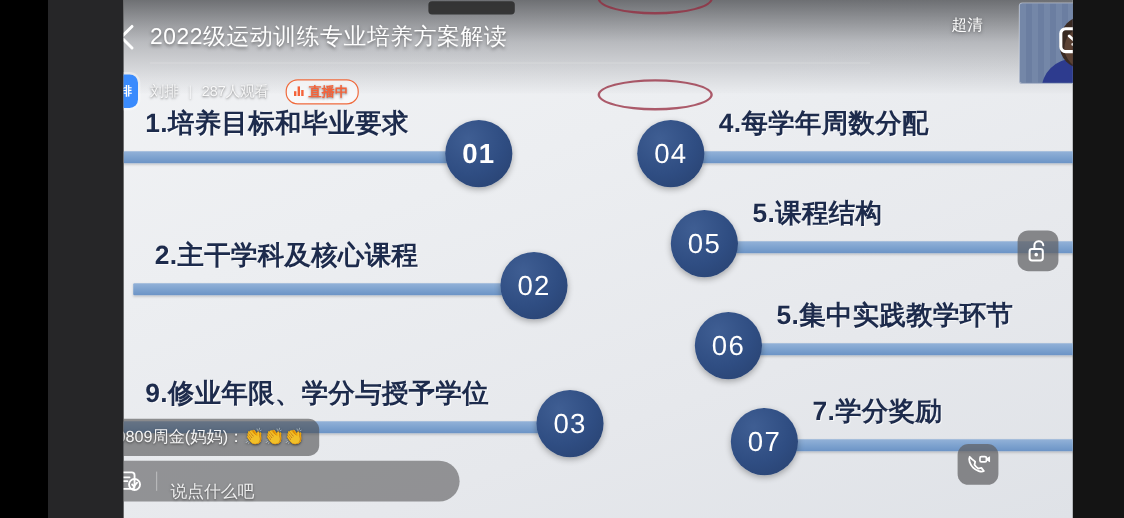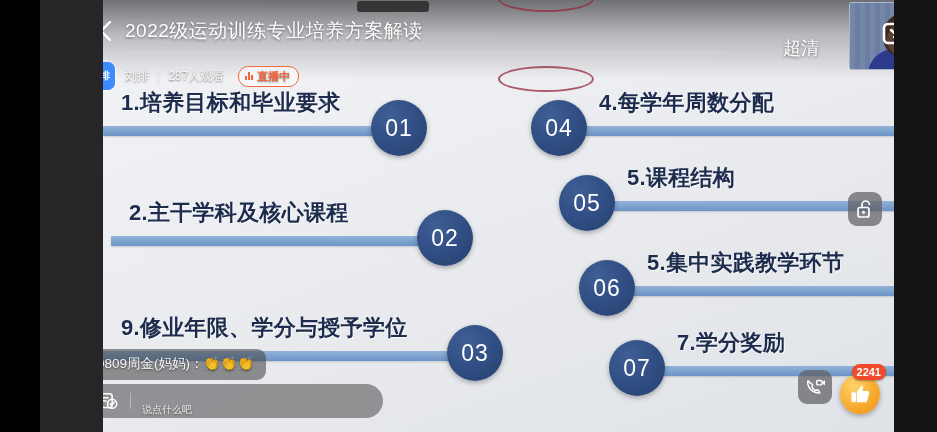--- a/index.html
+++ b/index.html
@@ -75,22 +75,22 @@
     font-weight: 400;
   }
 
   #title-divider {
     position: absolute; left: 22px; top: 52px;
     width: 600px; height: 1px;
     background: rgba(255,255,255,.18);
   }
 
   #quality {
-    position: absolute; right: 170px; top: 36px;
-    font-size: 18px;
+    position: absolute; right: 170px; top: 12px;
+    font-size: 13px;
     color: #ffffff;
     text-shadow: 0 1px 3px rgba(0,0,0,.5);
     cursor: pointer;
     white-space: nowrap;
   }
 
   
   #pip {
     position: absolute; right: 30px; top: 2px;
     width: 110px; height: 68px;
@@ -291,21 +291,21 @@
     z-index: 26;
     cursor: text;
   }
   #inputbar .formicon { width: 22px; height: 22px; flex: 0 0 auto; }
   #inputbar .vdiv {
     width: 1px; height: 16px;
     background: rgba(255,255,255,.35);
     margin: 0 11px;
   }
   #inputbar .ph {
-    font-size: 10px;
+    font-size: 14px;
     color: rgba(255,255,255,.88);
     text-shadow: 0 1px 2px rgba(0,0,0,.5);
     margin-top: 17px;
   }
 
   
   .sq-btn {
     position: absolute;
     width: 34px; height: 34px;
     border-radius: 9px;
@@ -356,21 +356,21 @@
 
   <div id="status-pill"></div>
 
   <div id="stage">
 
     <div id="slide">
 
       <div class="item left" style="left:0px; top:88px; width:330px;">
         <div class="label">1.培养目标和毕业要求</div>
         <div class="barline" style="top:38px; width:300px;"></div>
-        <div class="circle" style="left:268px; top:12px;">01</div>
+        <div class="circle" style="left:268px; top:12px;font-weight:bold;">01</div>
       </div>
 
       <div class="item left" style="left:8px; top:198px; width:370px;">
         <div class="label">2.主干学科及核心课程</div>
         <div class="barline" style="top:38px; width:338px;"></div>
         <div class="circle" style="left:306px; top:12px;">02</div>
       </div>
 
       <div class="item left" style="left:0px; top:313px; width:410px;">
         <div class="label">9.修业年限、学分与授予学位</div>
@@ -479,24 +479,15 @@
     </div>
 
     <div class="sq-btn" id="call-btn">
       <svg width="21" height="20" viewBox="0 0 22 20" fill="none">
         <path d="M3.2 3.4 C2 5.6 3.4 10 6.2 12.8 C9 15.6 13.4 17 15.6 15.8 L13.4 13 L10.6 13.6 C9.4 12.8 8.2 11.6 7.4 10.4 L8 7.6 L5.2 5.4 Z" stroke="#fff" stroke-width="1.6" stroke-linejoin="round" fill="none"></path>
         <rect x="12.2" y="3.2" width="5.6" height="4.6" rx="1.2" stroke="#fff" stroke-width="1.5"></rect>
         <path d="M18.2 4.4 L21 2.8 V8.2 L18.2 6.6 Z" fill="#fff"></path>
       </svg>
     </div>
 
-    <div id="like-btn">
-      <div class="thumbcircle">
-        <svg width="22" height="22" viewBox="0 0 24 24" fill="none">
-          <path d="M8.5 21 V10.2 L13.4 2.8 C14.6 2.6 15.6 3.6 15.3 4.9 L14.4 8.7 H20.2 C21.5 8.7 22.3 9.9 21.9 11.1 L19.8 19.3 C19.5 20.3 18.6 21 17.6 21 Z" fill="#fff"></path>
-          <rect x="2.6" y="10" width="5" height="11" rx="1.6" fill="#fff"></rect>
-        </svg>
-      </div>
-      <div id="like-count">2241</div>
-    </div>
 
   </div>
 </div>
 
 </body></html>

